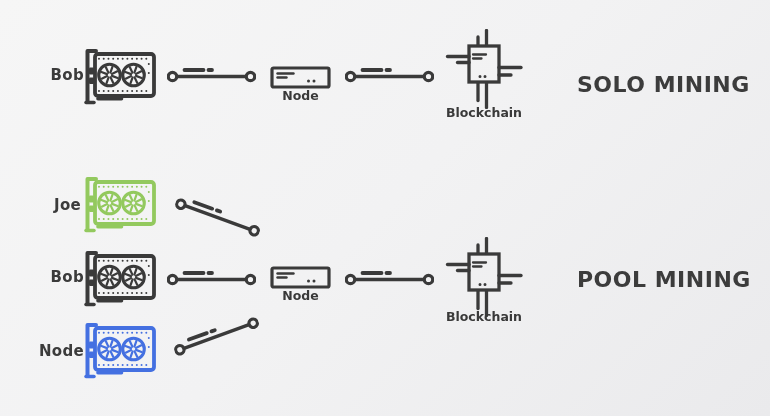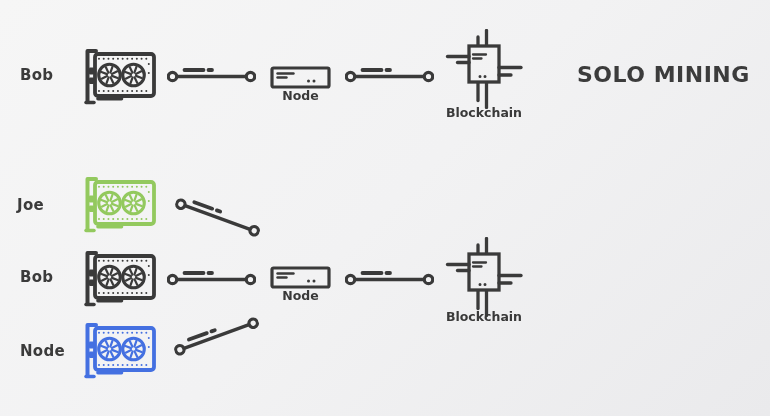--- a/index.html
+++ b/index.html
@@ -4,21 +4,21 @@
 <style>
   html,body { margin:0; padding:0; }
   .stage {
     position:relative; width:770px; height:416px; overflow:hidden;
     background:linear-gradient(135deg,#f6f6f6 0%,#f2f2f3 50%,#eaeaec 100%);
     font-family:"DejaVu Sans","Liberation Sans",sans-serif;
   }
   .abs { position:absolute; }
   .icon svg { display:block; }
   .name-label {
-    width:64px; text-align:left; font-size:15px; font-weight:bold;
+    width:64px; text-align:right; font-size:15px; font-weight:bold;
     color:#3b3b3b; line-height:18px; letter-spacing:.3px;
   }
   .cap {
     text-align:center; font-size:12.5px; font-weight:bold;
     color:#393939; line-height:14px;
   }
   .header {
     font-size:22px; font-weight:bold; color:#3c3c3c;
     line-height:28px; letter-spacing:.5px; white-space:nowrap;
   }
@@ -121,21 +121,21 @@
       </svg>
   </span>
 
   <span class="abs icon" style="left: 445px; top: 29px; color: rgb(58, 58, 58);">
     <svg width="78" height="80" viewBox="0 0 78 80">
         <use href="#sym-chip"></use>
       </svg>
   </span>
   <div class="abs cap" style="left:434px;top:106px;width:100px">Blockchain</div>
 
-  <div class="abs header" style="left:577px;top:61px">SOLO MINING</div>
+  <div class="abs header" style="left:577px;top:71px">SOLO MINING</div>
 
   <div class="abs name-label" style="left:17px;top:196px">Joe</div>
   <span class="abs icon" style="left: 83px; top: 173px; color: rgb(147, 201, 94);">
     <svg width="74" height="62" viewBox="0 0 74 62">
         <use href="#sym-gpu"></use>
       </svg>
   </span>
   <span class="abs icon rot-cw" style="left: 172.5px; top: 203.5px; color: rgb(58, 58, 58);">
     <svg width="89" height="20" viewBox="0 0 89 20">
         <use href="#sym-link"></use>
@@ -167,20 +167,21 @@
       </svg>
   </span>
 
   <span class="abs icon" style="left: 445px; top: 237px; color: rgb(58, 58, 58);">
     <svg width="78" height="80" viewBox="0 0 78 80">
         <use href="#sym-chip"></use>
       </svg>
   </span>
   <div class="abs cap" style="left:434px;top:310px;width:100px">Blockchain</div>
 
+  <div class="abs header" style="left:577px;top:266px">POOL MINING</div>
 
   <div class="abs name-label" style="left:20px;top:342px">Node</div>
   <span class="abs icon" style="left: 83px; top: 319px; color: rgb(68, 112, 225);">
     <svg width="74" height="62" viewBox="0 0 74 62">
         <use href="#sym-gpu"></use>
       </svg>
   </span>
   <span class="abs icon rot-ccw" style="left: 171.5px; top: 322.5px; color: rgb(58, 58, 58);">
     <svg width="89" height="20" viewBox="0 0 89 20">
         <use href="#sym-link"></use>

